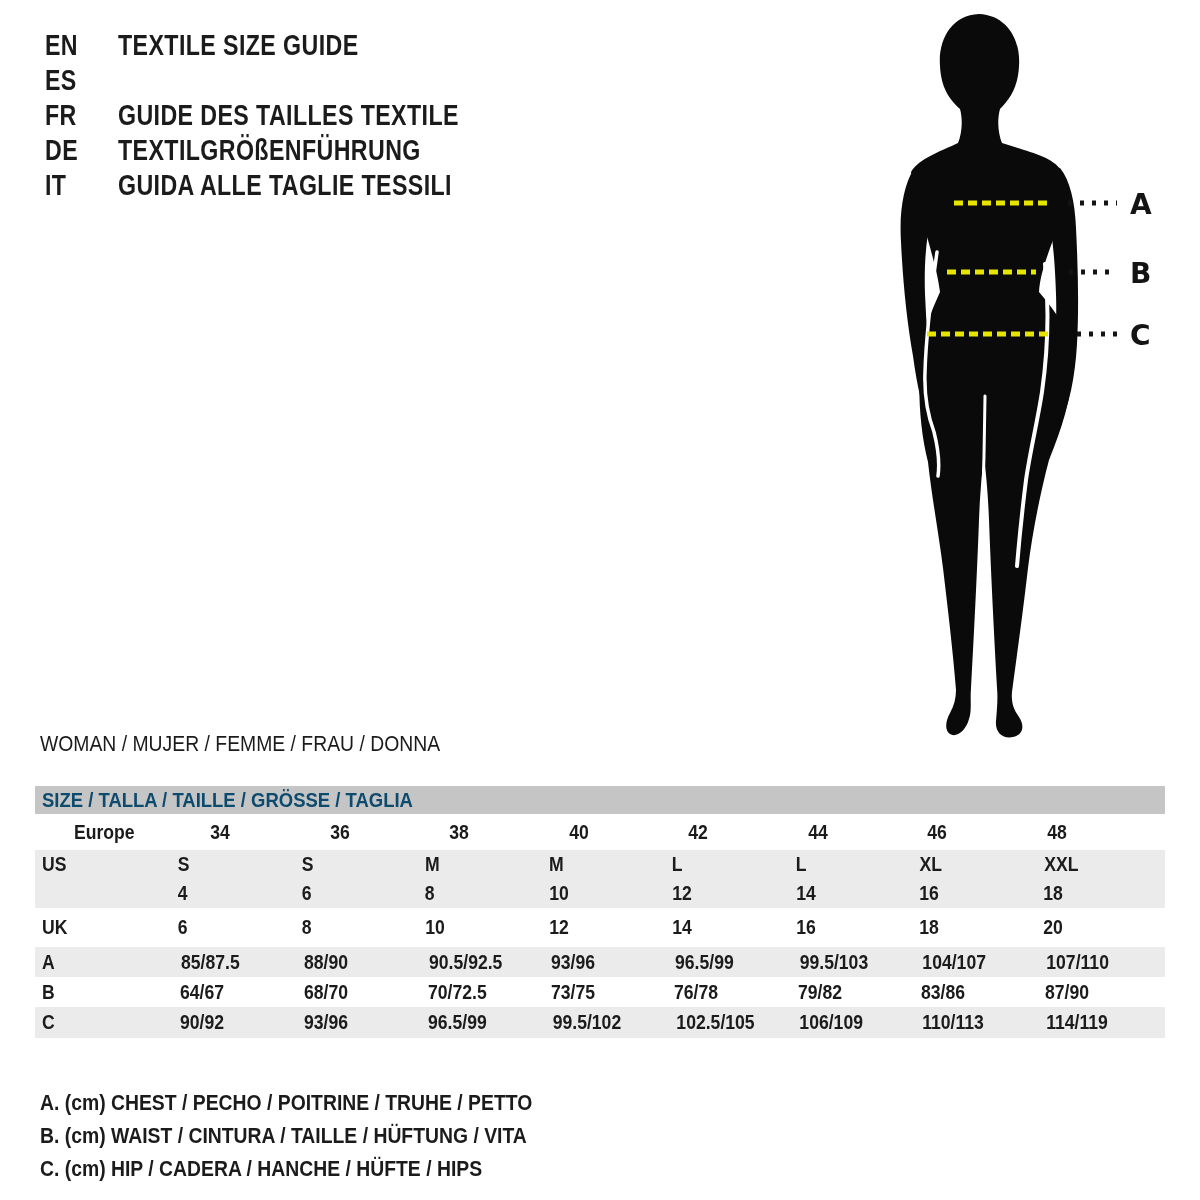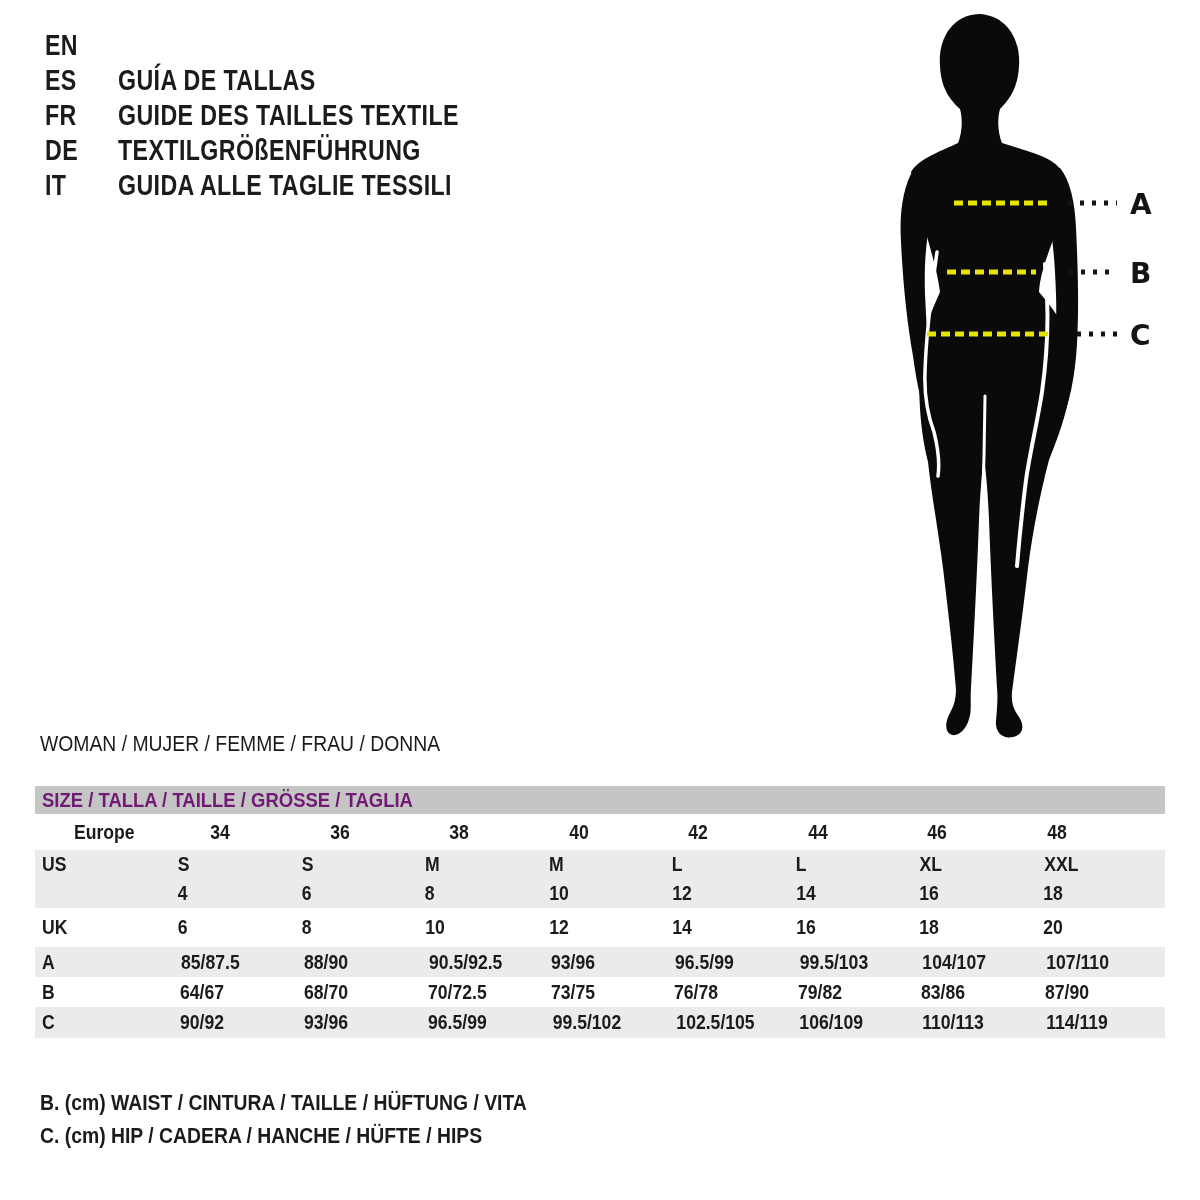--- a/index.html
+++ b/index.html
@@ -18,21 +18,21 @@
 
   
   .figure-area{position:absolute;left:880px;top:0;width:300px;height:748px;}
   .figure-area svg{display:block;width:300px;height:748px;}
   .marker-label{font-family:"DejaVu Sans",sans-serif;font-size:28px;font-weight:600;fill:#141414;}
 
   
   .woman-title{position:absolute;left:40px;top:731px;font-size:22px;font-weight:normal;}
   .size-table{position:absolute;left:35px;top:786px;width:1130px;}
   .table-header{height:28px;line-height:28px;background:var(--band-gray,#c5c5c5);
-    font-size:21px;font-weight:bold;padding-left:7px;color:#701a75;}
+    font-size:21px;font-weight:bold;padding-left:7px;color:#0c4a6e;}
   .t-row{display:flex;align-items:center;font-size:20px;font-weight:bold;}
   .t-row.shaded{background:var(--row-gray,#ebebeb);}
   .t-row .rlabel{width:135px;flex:0 0 135px;padding-left:7px;text-align:left;}
   .t-row .cell{flex:1 1 0;text-align:left;}
   .t-row:nth-child(1){height:36px;margin-left:32px;}
   .t-row:nth-child(2){height:29px;}
   .t-row:nth-child(3){height:29px;}
   .t-row:nth-child(4){height:39px;}
   .t-row:nth-child(5){height:30px;}
   .t-row:nth-child(6){height:30px;}
@@ -41,24 +41,24 @@
   
   .legend{position:absolute;left:40px;top:1086px;}
   .legend-line{height:33px;display:flex;align-items:center;font-size:22px;font-weight:bold;}
 </style>
 </head>
 <body>
 
 <div class="lang-block">
     <div class="lang-item">
       <span class="code"><span class="cond">EN</span></span>
+      <span><span class="cond">TEXTILE SIZE GUIDE</span></span>
     </div>
     <div class="lang-item">
       <span class="code"><span class="cond">ES</span></span>
-      <span><span class="cond">GUÍA DE TALLAS</span></span>
     </div>
     <div class="lang-item">
       <span class="code"><span class="cond">FR</span></span>
       <span><span class="cond">GUIDE DES TAILLES TEXTILE</span></span>
     </div>
     <div class="lang-item">
       <span class="code"><span class="cond">DE</span></span>
       <span><span class="cond">TEXTILGRÖßENFÜHRUNG</span></span>
     </div>
     <div class="lang-item">
@@ -230,18 +230,21 @@
         <span class="cell"><span class="cond-cell">102.5/105</span></span>
         <span class="cell"><span class="cond-cell">106/109</span></span>
         <span class="cell"><span class="cond-cell">110/113</span></span>
         <span class="cell"><span class="cond-cell">114/119</span></span>
       </div>
     </div>
 </div>
 
 <div class="legend">
     <div class="legend-line">
+      <span class="cond-mid">A. (cm) CHEST / PECHO / POITRINE / TRUHE / PETTO</span>
+    </div>
+    <div class="legend-line">
       <span class="cond-mid">B. (cm) WAIST / CINTURA / TAILLE / HÜFTUNG / VITA</span>
     </div>
     <div class="legend-line">
       <span class="cond-mid">C. (cm) HIP / CADERA / HANCHE / HÜFTE / HIPS</span>
     </div>
   </div>
 
 </body></html>

